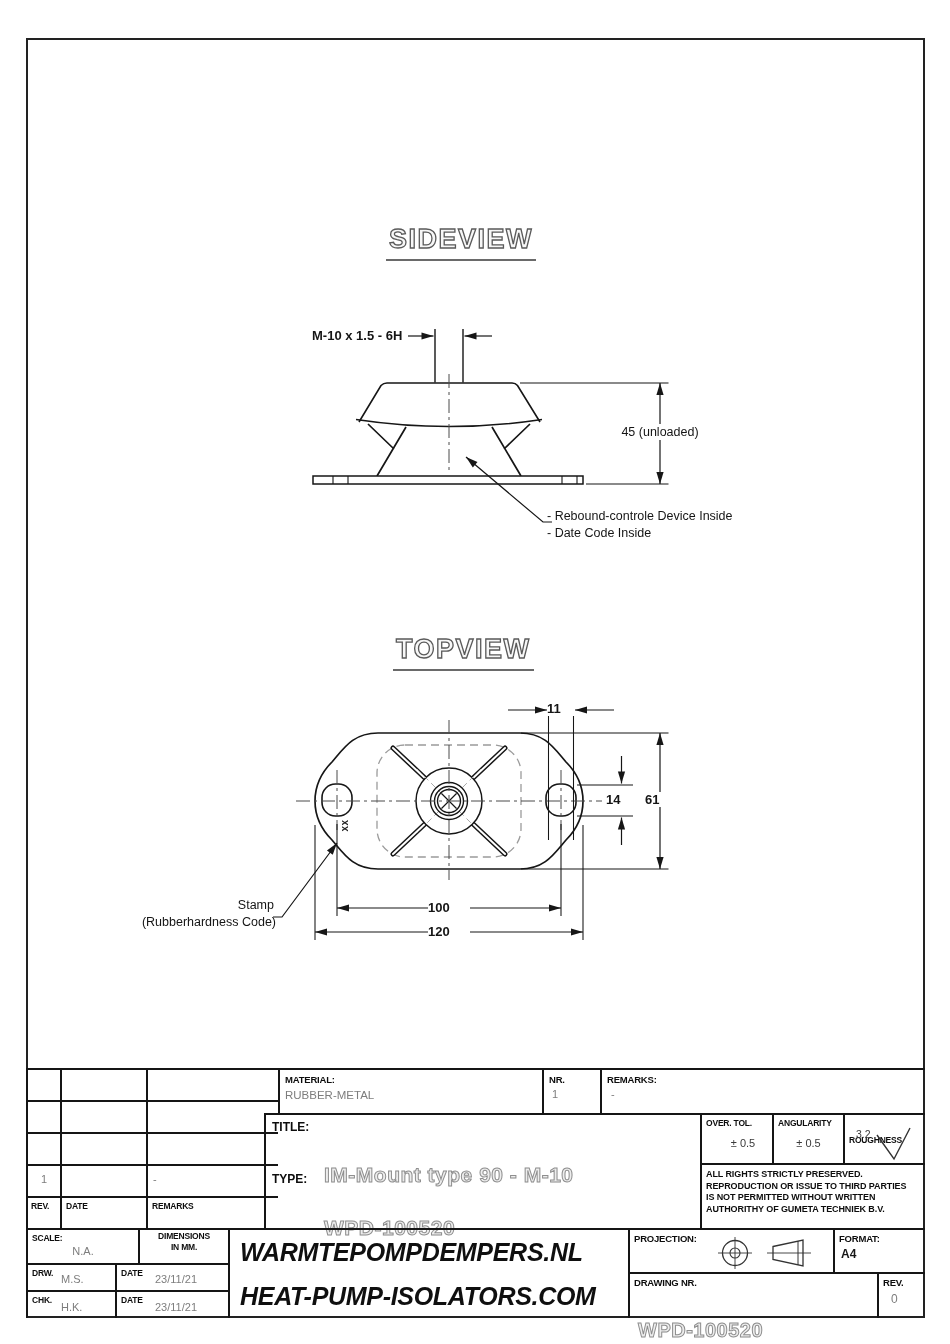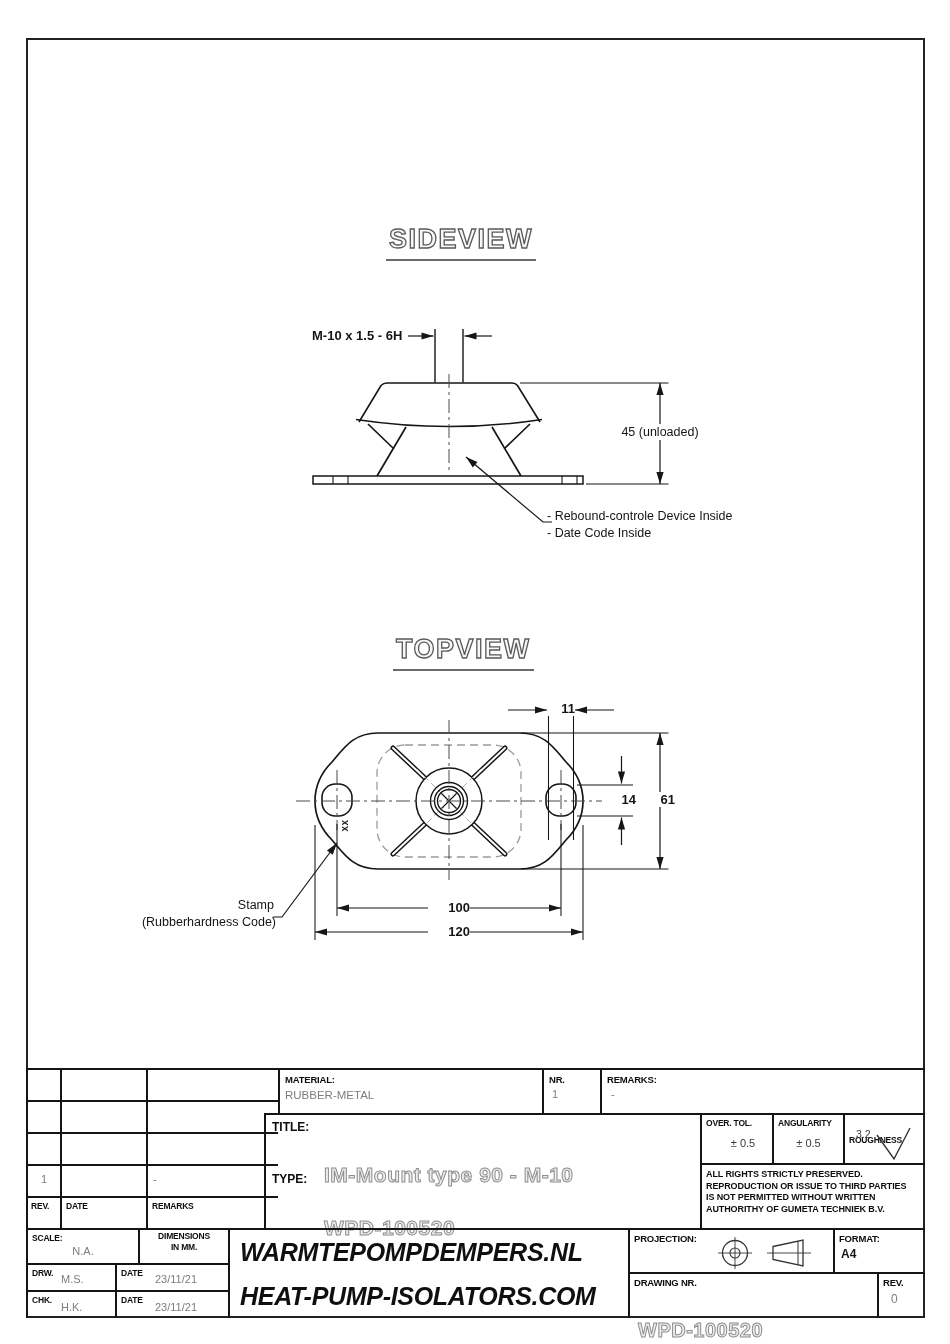--- a/index.html
+++ b/index.html
@@ -11,21 +11,21 @@
   .cell{position:absolute;box-sizing:border-box;border-left:2px solid #151515;border-top:2px solid #151515;}
   .lbl{font-weight:bold;font-size:9.5px;letter-spacing:-0.2px;color:#0d0d0d;line-height:11px;white-space:nowrap;}
   .lbl-s{font-size:8.5px;}
   .lbl2{font-weight:bold;font-size:12px;color:#0d0d0d;white-space:nowrap;}
   .val{color:#7d7d7d;font-size:11px;white-space:nowrap;}
   .valdark{color:#3a3a3a;font-size:11px;white-space:nowrap;}
   .hollow{color:#ededed;-webkit-text-stroke:1px #8e8e8e;font-size:21px;font-weight:bold;white-space:nowrap;letter-spacing:0.5px;margin-top:31px;}
   .hollow-title{display:inline-block;font-size:27px;font-weight:bold;color:#f7f7f7;
         -webkit-text-stroke:1.3px #5a5a5a;letter-spacing:1.5px;padding:0 3px 4px 3px;
         border-bottom:2px solid #6a6a6a;white-space:nowrap;}
-  .dim{font-weight:bold;font-size:13px;color:#151515;text-align:right;background:#fff;line-height:15px;}
+  .dim{font-weight:bold;font-size:13px;color:#151515;text-align:left;background:#fff;line-height:15px;}
   .ann{font-size:12.5px;color:#151515;line-height:16px;white-space:nowrap;}
   .b13{font-weight:bold;font-size:13px;}
   .right{text-align:right;}
   .center{text-align:center;}
   .brand{font-style:italic;font-weight:bold;font-size:25px;letter-spacing:-0.3px;color:#0f0f0f;white-space:nowrap;}
   .rights{font-weight:bold;font-size:9px;line-height:11.5px;color:#0d0d0d;letter-spacing:-0.1px;white-space:nowrap;}
   .cl{stroke:#4a4a4a;stroke-width:1;stroke-dasharray:14 4 3 4;fill:none;}
   .ln{stroke:#161616;fill:none;}
   .ext{stroke:#161616;stroke-width:1.05;fill:none;}
   .dimln{stroke:#161616;stroke-width:1.2;fill:none;}

